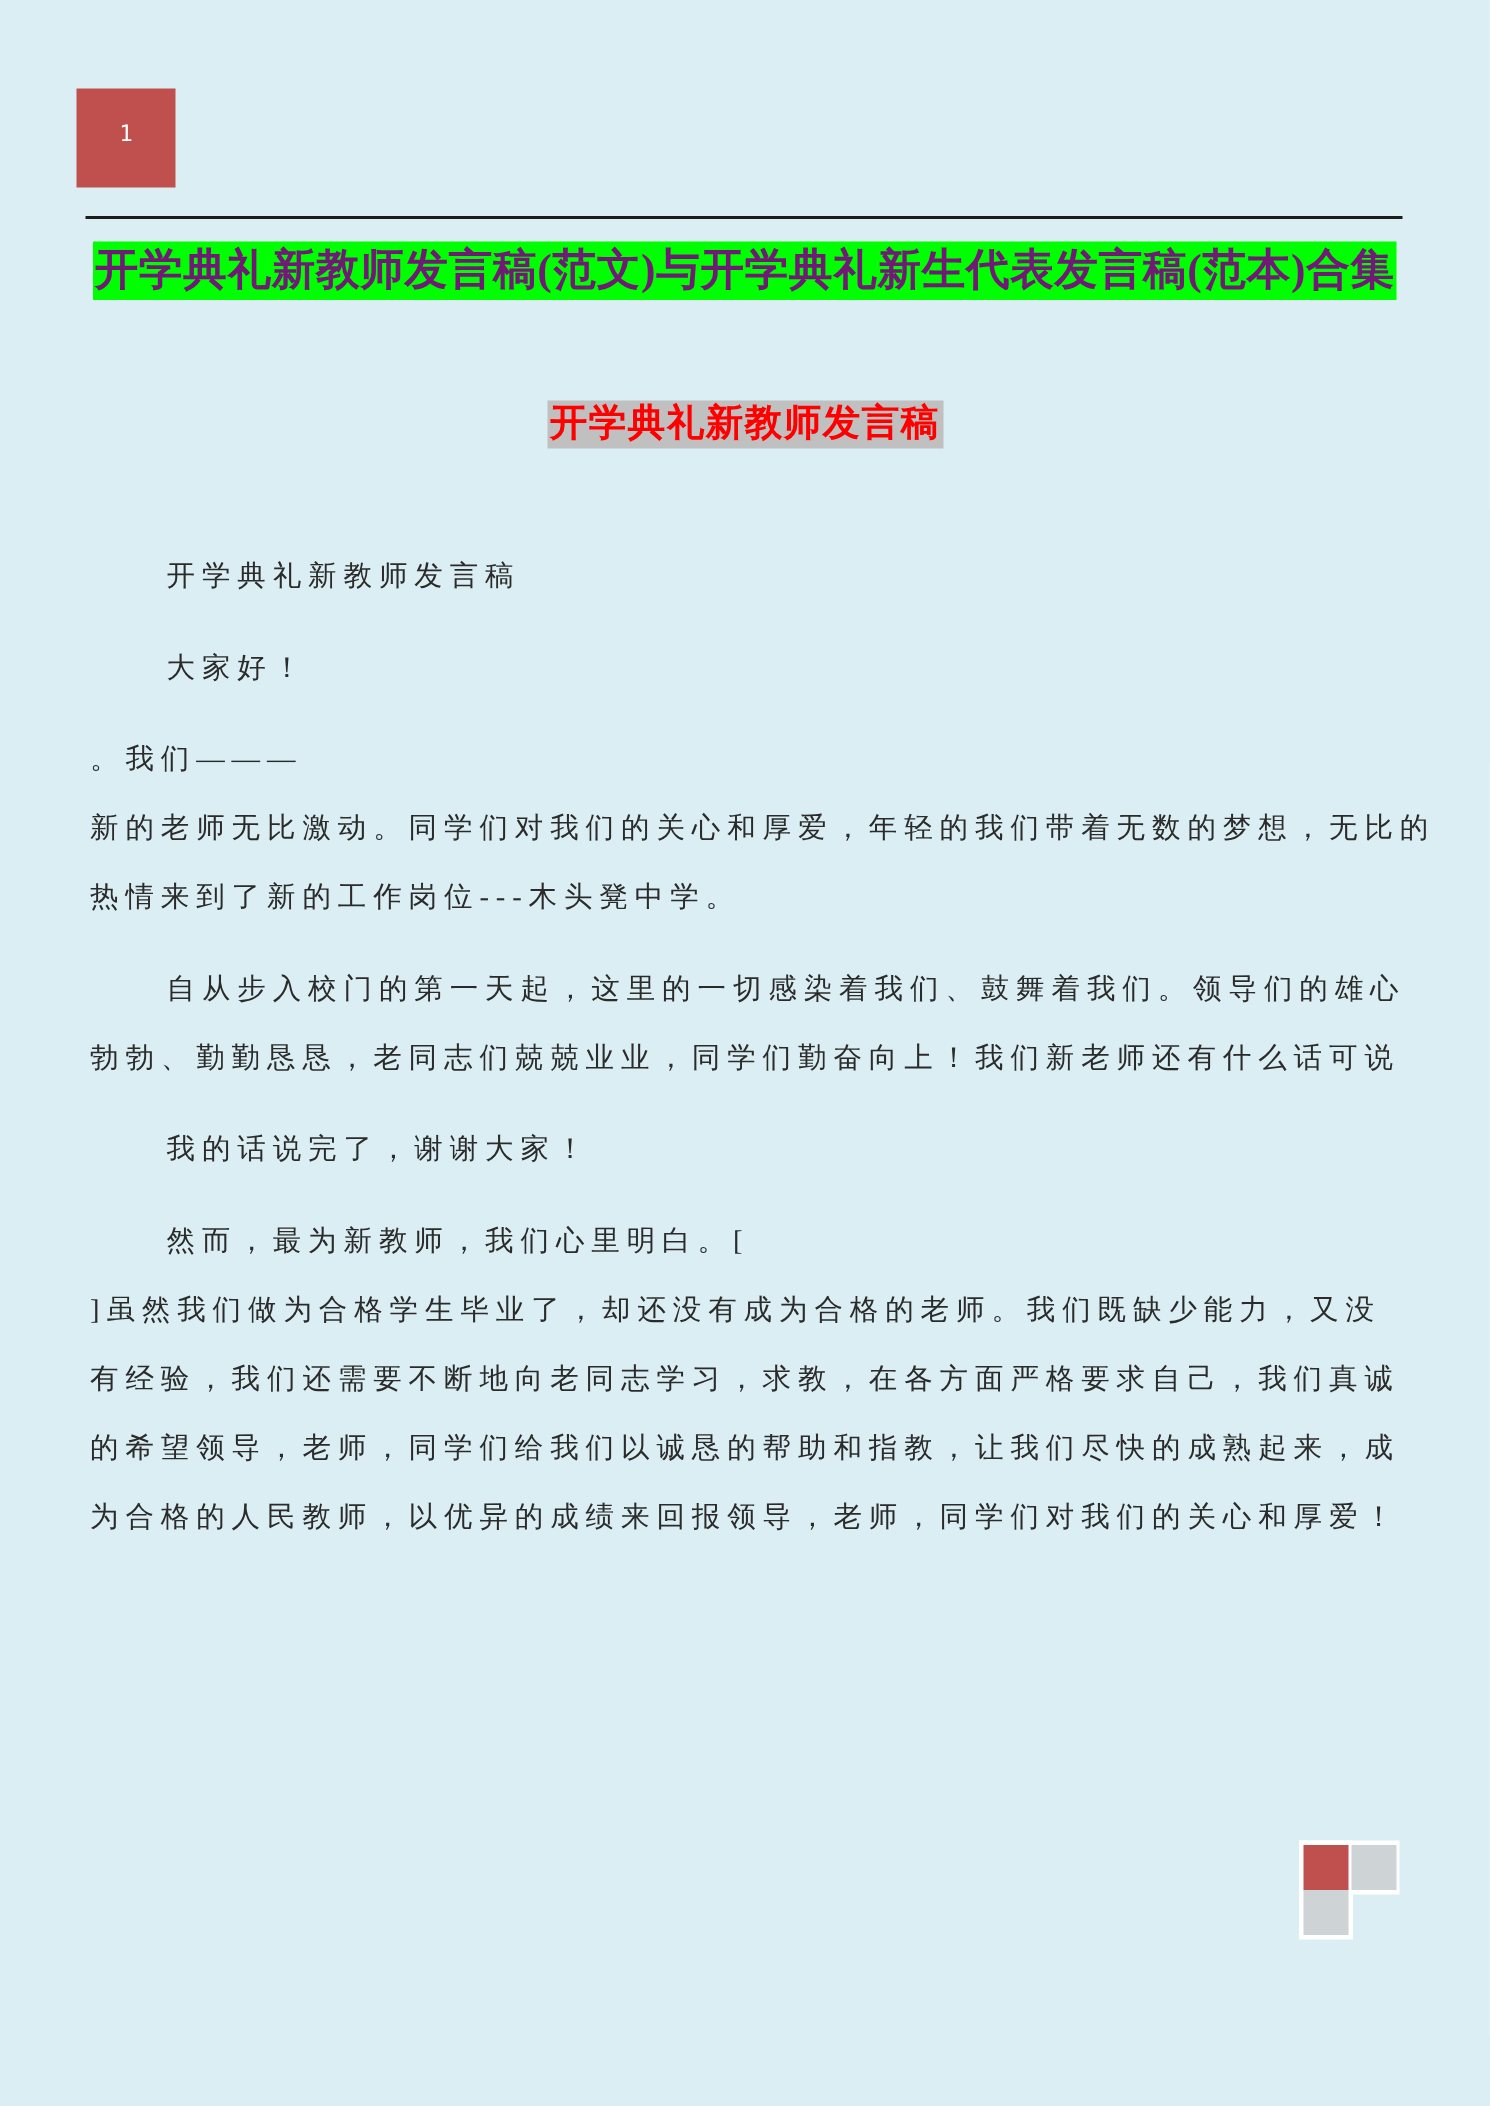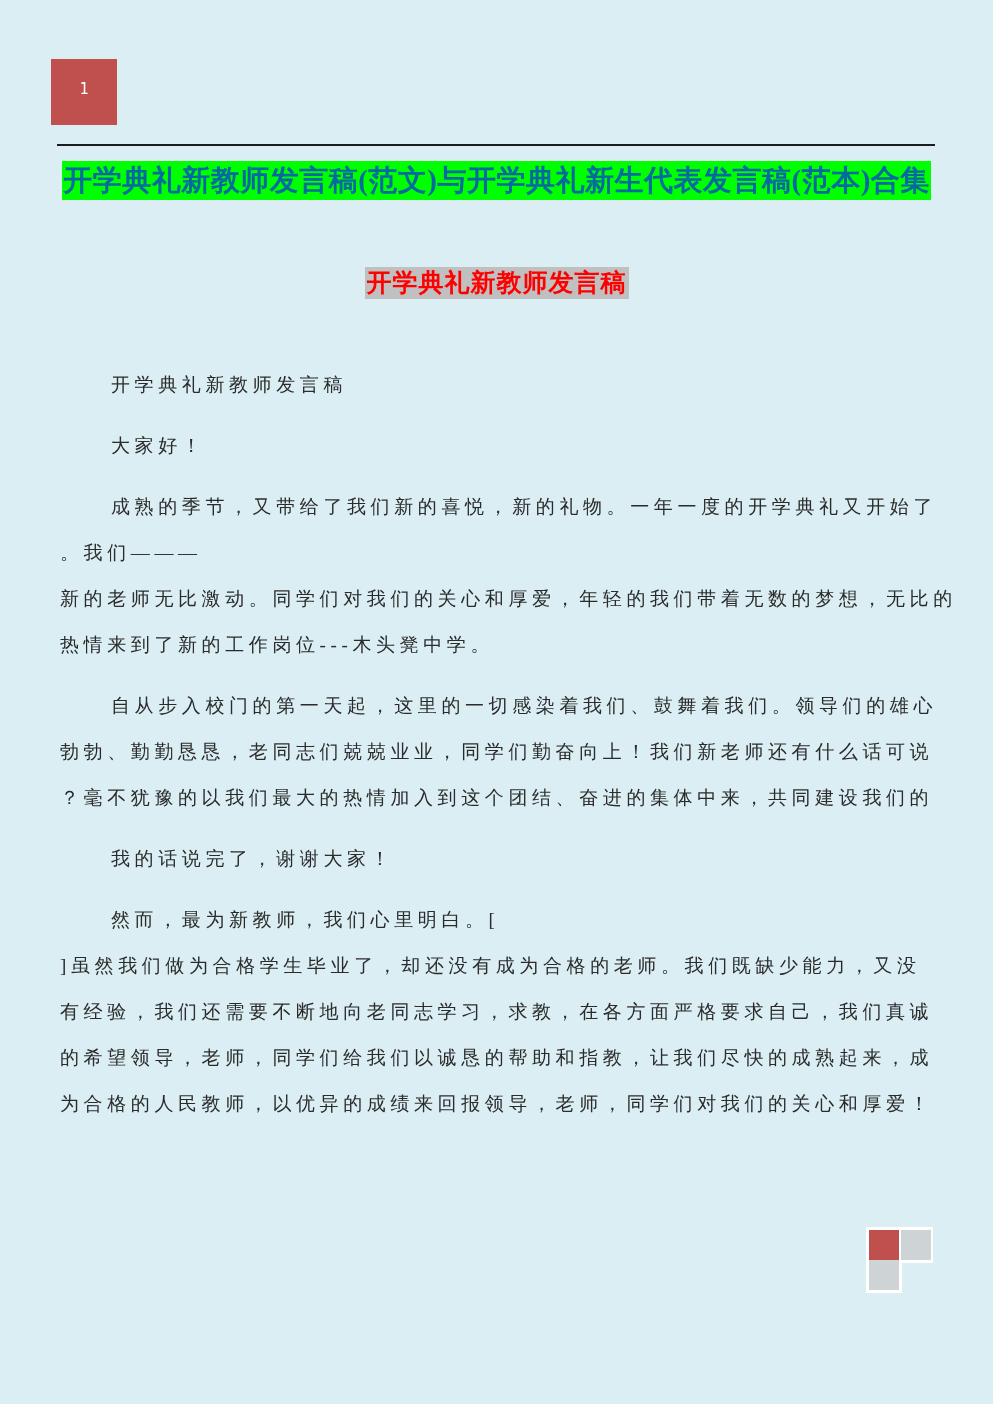--- a/index.html
+++ b/index.html
@@ -93,44 +93,42 @@
 </head>
 <body>
 
 <div class="page">
 
   <div class="page-badge" style="background: rgb(192, 80, 77);">1</div>
 
   <div class="divider"></div>
 
   <div class="title-row">
-    <span class="main-title" style="background: rgb(0, 255, 0); color: #0369a1;">开学典礼新教师发言稿(范文)与开学典礼新生代表发言稿(范本)合集</span>
+    <span class="main-title" style="background: rgb(0, 255, 0); color: #701a75;">开学典礼新教师发言稿(范文)与开学典礼新生代表发言稿(范本)合集</span>
   </div>
 
   <div class="subtitle-row">
     <span class="sub-title" style="background: rgb(192, 192, 192); color: rgb(255, 0, 0);">开学典礼新教师发言稿</span>
   </div>
 
   <div class="doc-body" style="color: rgb(43, 43, 43);">
       <div class="para">
         <div class="line indent">开学典礼新教师发言稿</div>
       </div>
       <div class="para">
         <div class="line indent">大家好！</div>
       </div>
       <div class="para">
-        <div class="line indent">成熟的季节，又带给了我们新的喜悦，新的礼物。一年一度的开学典礼又开始了</div>
         <div class="line">。我们———</div>
         <div class="line">新的老师无比激动。同学们对我们的关心和厚爱，年轻的我们带着无数的梦想，无比的</div>
         <div class="line">热情来到了新的工作岗位---木头凳中学。</div>
       </div>
       <div class="para">
         <div class="line indent">自从步入校门的第一天起，这里的一切感染着我们、鼓舞着我们。领导们的雄心</div>
         <div class="line">勃勃、勤勤恳恳，老同志们兢兢业业，同学们勤奋向上！我们新老师还有什么话可说</div>
-        <div class="line">？毫不犹豫的以我们最大的热情加入到这个团结、奋进的集体中来，共同建设我们的</div>
       </div>
       <div class="para">
         <div class="line indent">我的话说完了，谢谢大家！</div>
       </div>
       <div class="para">
         <div class="line indent">然而，最为新教师，我们心里明白。[</div>
         <div class="line">]虽然我们做为合格学生毕业了，却还没有成为合格的老师。我们既缺少能力，又没</div>
         <div class="line">有经验，我们还需要不断地向老同志学习，求教，在各方面严格要求自己，我们真诚</div>
         <div class="line">的希望领导，老师，同学们给我们以诚恳的帮助和指教，让我们尽快的成熟起来，成</div>
         <div class="line">为合格的人民教师，以优异的成绩来回报领导，老师，同学们对我们的关心和厚爱！</div>

